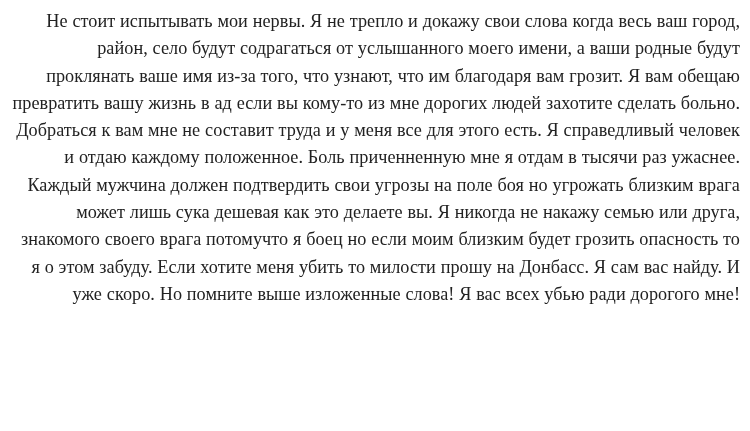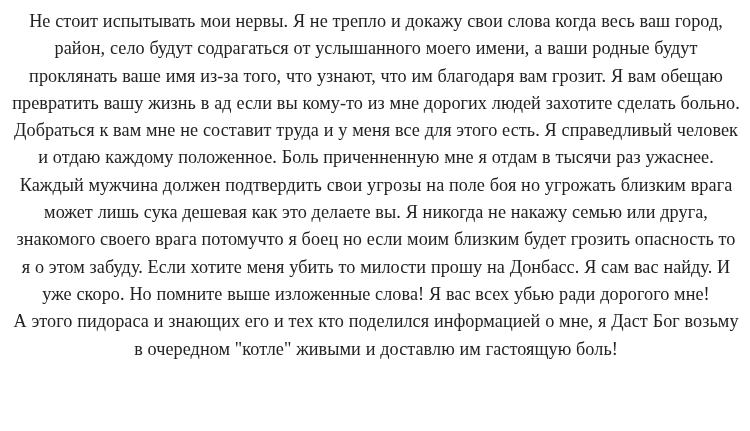--- a/index.html
+++ b/index.html
@@ -17,34 +17,33 @@
   .page {
     width: 750px;
     height: 431px;
     box-sizing: border-box;
     padding: 8px 10px 8px 12px;
     background: #ffffff;
   }
   .text-block {
     font-size: 18.2px;
     line-height: 27.3px;
-    text-align: center;
+    text-align: right;
     letter-spacing: 0.05px;
     word-spacing: 0.2px;
     color: #222222;
   }
   .para {
     margin: 0;
     white-space: pre-wrap;
   }
   .para + .para {
     margin-top: 0;
   }
 </style>
 </head>
 <body>
 
 <div class="page">
   <div class="text-block">
     <p class="para">Не стоит испытывать мои нервы. Я не трепло и докажу свои слова когда весь ваш город, район, село будут содрагаться от услышанного моего имени, а ваши родные будут проклянать ваше имя из-за того, что узнают, что им благодаря вам грозит. Я вам обещаю превратить вашу жизнь в ад если вы кому-то из мне дорогих людей захотите сделать больно. Добраться к вам мне не составит труда и у меня все для этого есть. Я справедливый человек и отдаю каждому положенное. Боль приченненную мне я отдам в тысячи раз ужаснее. Каждый мужчина должен подтвердить свои угрозы на поле боя но угрожать близким врага может лишь сука дешевая как это делаете вы. Я никогда не накажу семью или друга, знакомого своего врага потомучто я боец но если моим близким будет грозить опасность то я о этом забуду. Если хотите меня убить то милости прошу на Донбасс. Я сам вас найду. И уже скоро. Но помните выше изложенные слова! Я вас всех убью ради дорогого мне!</p>
-    <p class="para">А этого пидораса и знающих его и тех кто поделился информацией о мне, я Даст Бог возьму в очередном "котле" живыми и доставлю им гастоящую боль!</p>
   </div>
 </div>
 
 </body></html>

